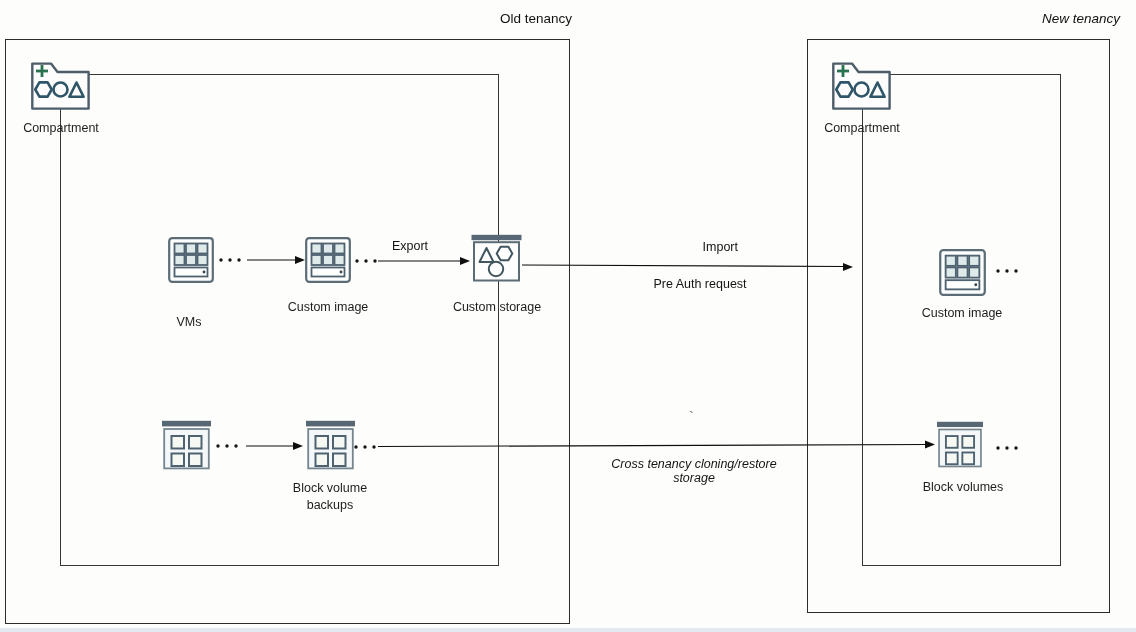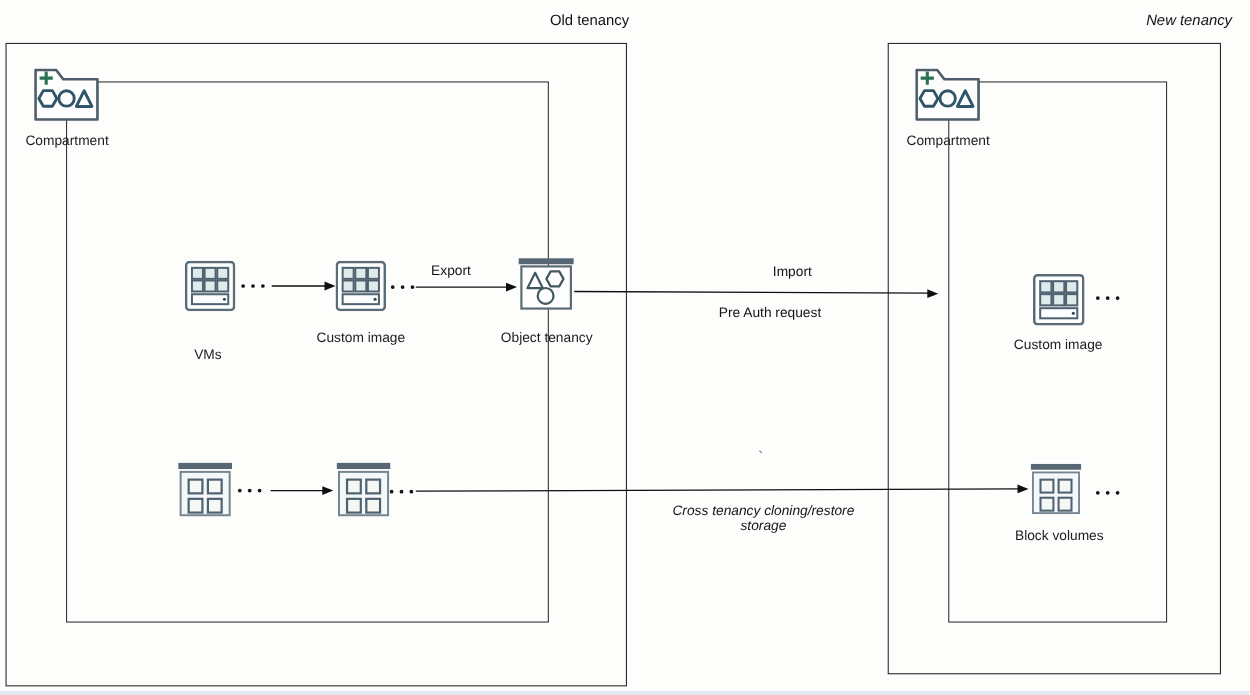--- a/index.html
+++ b/index.html
@@ -125,21 +125,21 @@
 
   <svg class="icon" style="left:471px;top:234px;" width="51" height="48" viewBox="0 0 51 48">
     <rect x="0.5" y="0.8" width="50" height="5.4" fill="#576874"></rect>
     <rect x="3" y="8.2" width="45" height="38.3" fill="#fdfefd" stroke="#5b6c76" stroke-width="2"></rect>
     <g stroke="#42565f" stroke-width="2" fill="none" stroke-linejoin="round">
       <path d="M8.5,28 L15.5,14 L22.5,28 Z"></path>
       <polygon points="41.3,19.5 37.4,26.3 29.6,26.3 25.7,19.5 29.6,12.7 37.4,12.7"></polygon>
       <circle cx="25" cy="35" r="7.2"></circle>
     </g>
   </svg>
-  <div class="lbl" style="left:447px;top:299px;width:100px;">Object tenancy</div>
+  <div class="lbl" style="left:447px;top:299px;width:100px;">Custom storage</div>
 
   <div class="edge-lbl" style="left:658px;top:240px;width:80px;text-align:right;">Import</div>
   <div class="edge-lbl" style="left:640px;top:267px;width:120px;margin-top:10px;">Pre Auth request</div>
 
   <svg class="icon" style="left:162px;top:420px;" width="49" height="50" viewBox="0 0 49 50">
     <rect x="0" y="0.8" width="49" height="5.6" fill="#576874"></rect>
     <rect x="2.2" y="9" width="44.6" height="39.4" fill="#f5f8f8" stroke="#74858f" stroke-width="1.8"></rect>
     <g fill="#f6f8f3" stroke="#4e6270" stroke-width="2">
       <rect x="9.5" y="16" width="12.5" height="12.5"></rect>
         <rect x="27" y="16" width="12.5" height="12.5"></rect>
@@ -151,20 +151,24 @@
   <svg class="icon" style="left:306px;top:420px;" width="49" height="50" viewBox="0 0 49 50">
     <rect x="0" y="0.8" width="49" height="5.6" fill="#576874"></rect>
     <rect x="2.2" y="9" width="44.6" height="39.4" fill="#f5f8f8" stroke="#74858f" stroke-width="1.8"></rect>
     <g fill="#f6f8f3" stroke="#4e6270" stroke-width="2">
       <rect x="9.5" y="16" width="12.5" height="12.5"></rect>
         <rect x="27" y="16" width="12.5" height="12.5"></rect>
       <rect x="9.5" y="33.5" width="12.5" height="12.5"></rect>
         <rect x="27" y="33.5" width="12.5" height="12.5"></rect>
     </g>
   </svg>
+  <div class="lbl" style="left:280px;top:480px;width:100px;">
+    <span style="display:block;">Block volume</span>
+    <span style="display:block;">backups</span>
+  </div>
 
   <div class="stray" style="left:689px;top:408px;">`</div>
   <div class="edge-lbl" style="left:594px;top:457px;width:200px;font-style:italic;">
     <span style="display:block;">Cross tenancy cloning/restore</span>
     <span style="display:block;">storage</span>
   </div>
 
   <svg class="icon" style="left:832px;top:62px;" width="59" height="48" viewBox="0 0 59 48">
     <path d="M1.3,46.6 L1.3,1.6 L20,1.6 L26.5,10 L57.6,10 L57.6,46.6 Z" fill="#fcfdfc" stroke="#4d5d69" stroke-width="2.4" stroke-linejoin="round"></path>
     <g stroke="#2a7350" stroke-width="2.8">

